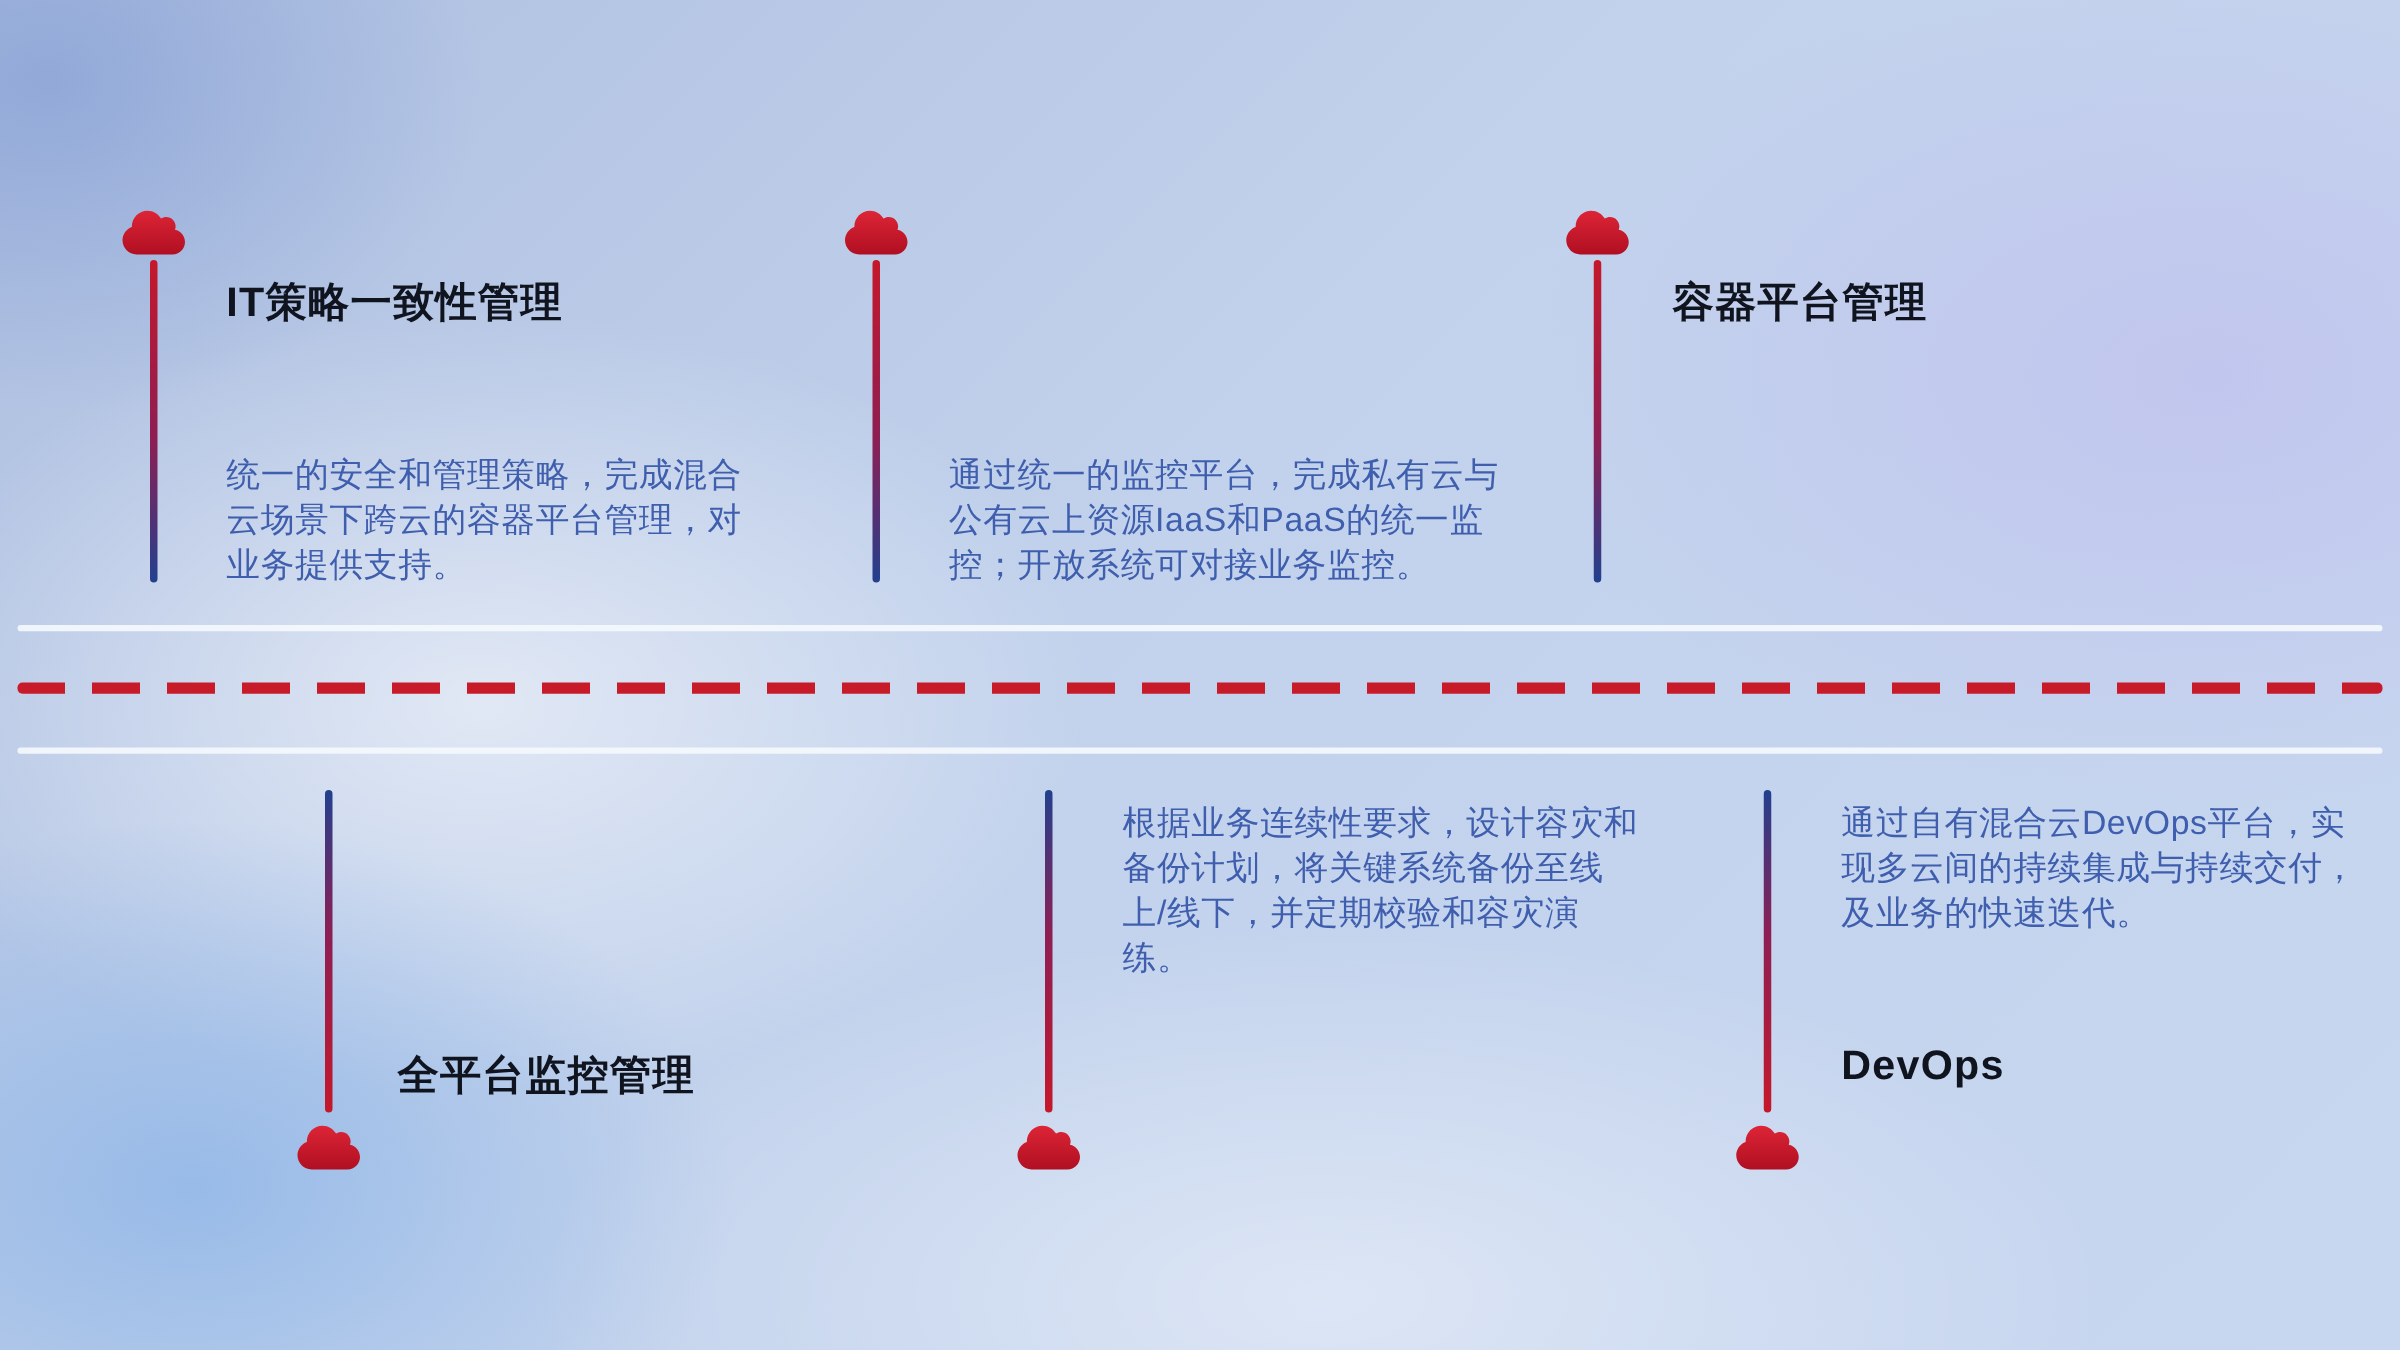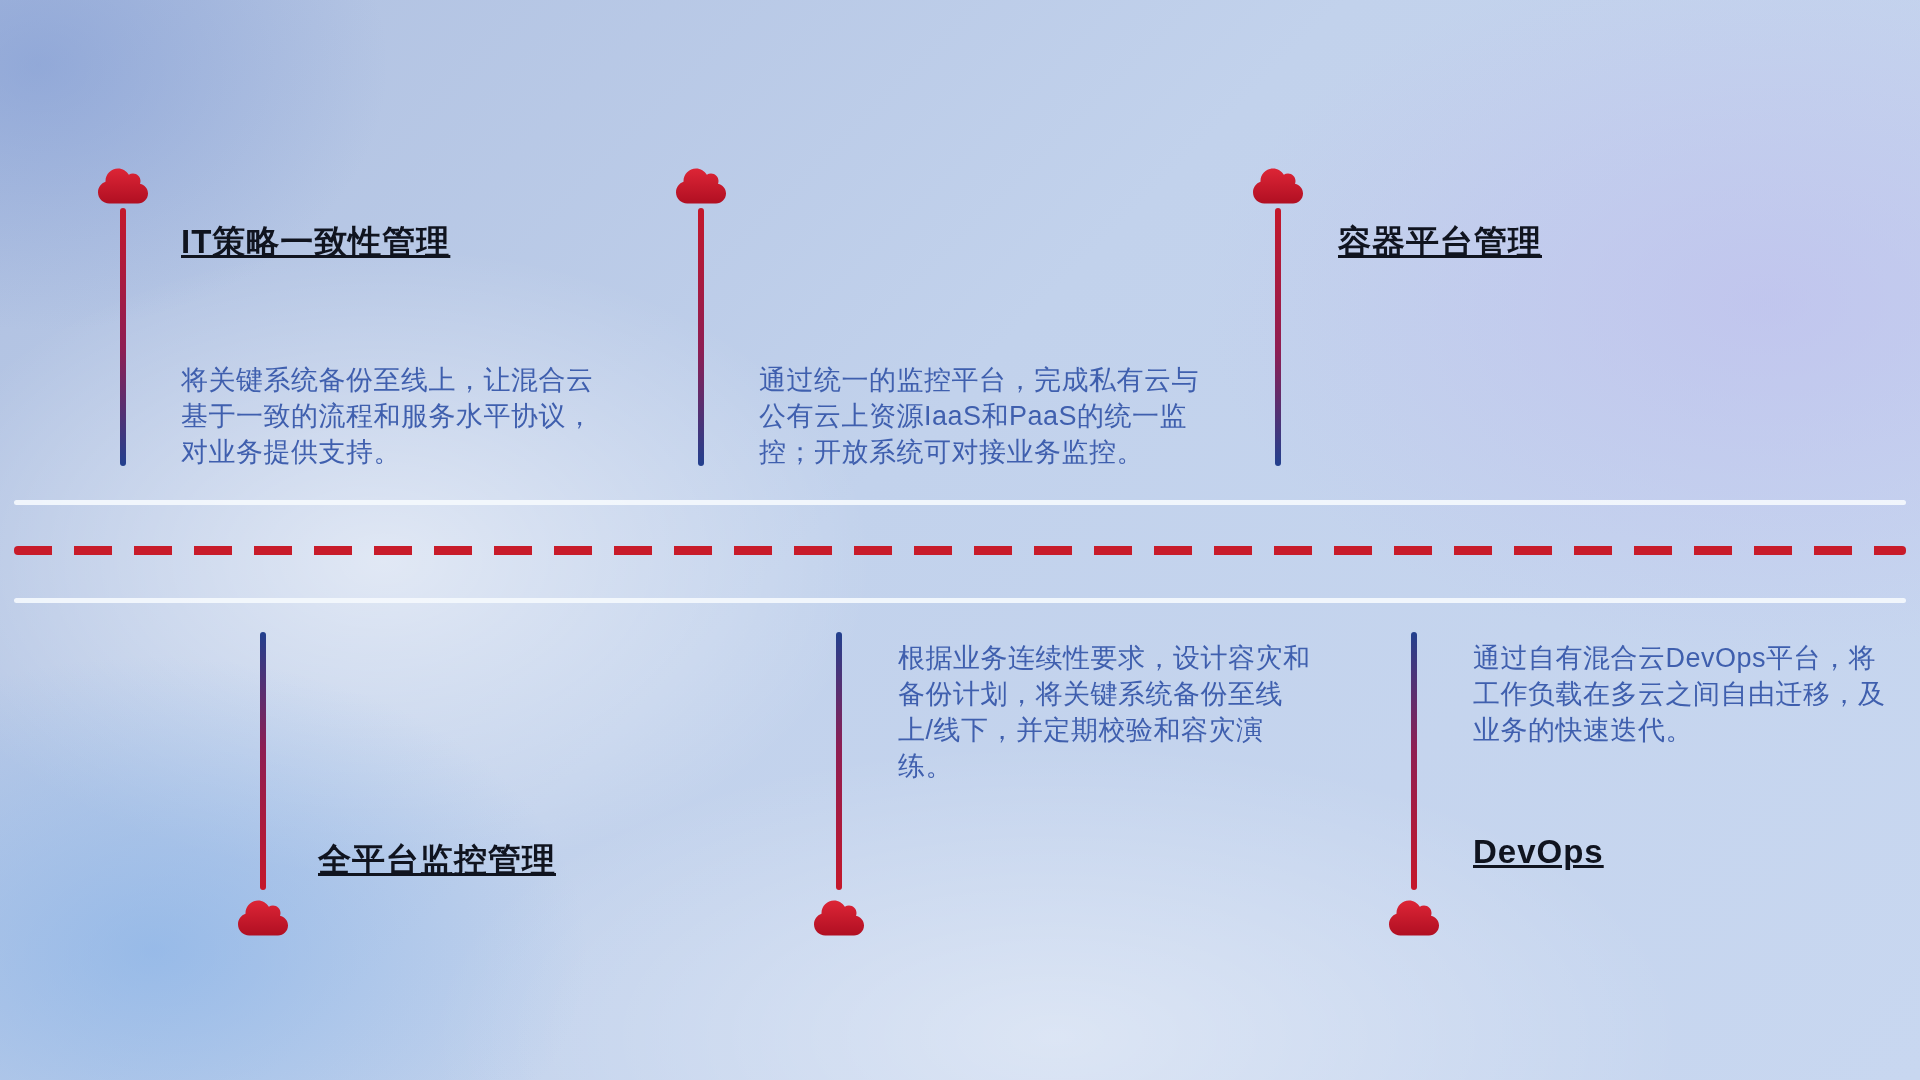--- a/index.html
+++ b/index.html
@@ -14,21 +14,21 @@
       radial-gradient(500px 380px at 2% 6%, rgba(110,140,205,0.45), rgba(110,140,205,0) 70%),
       linear-gradient(135deg,#aebfe0 0%,#c2d2ec 45%,#c8d7f0 100%);
   }
   .cloud{position:absolute;width:56px;height:40px;}
   .cloud svg{width:100%;height:100%;display:block;}
   .stem{position:absolute;width:6px;border-radius:3px;}
   .stem-down{background:linear-gradient(180deg,#c5182a 0%,#8e1e53 55%,#22408e 100%);}
   .stem-up{background:linear-gradient(180deg,#22408e 0%,#8e1e53 45%,#c5182a 100%);}
   .item-title{
     position:absolute;font-size:33px;font-weight:600;color:#10141f;
-    letter-spacing:1px;white-space:nowrap;text-decoration:underline;
+    letter-spacing:1px;white-space:nowrap;
   }
   .item-desc{
     position:absolute;font-size:27px;line-height:36px;color:#3f5fae;
     letter-spacing:0.5px;
   }
   .hline{position:absolute;left:14px;right:14px;height:5px;border-radius:3px;background:rgba(244,248,253,0.92);}
   .dashline{
     position:absolute;left:14px;right:14px;height:9px;
     background:repeating-linear-gradient(90deg,#c81b2a 0 38px,transparent 38px 60px);
     border-radius:4px;
@@ -53,21 +53,21 @@
   <div class="dashline" style="top:546px"></div>
   <div class="hline" style="top:598px"></div>
 
   <div class="cloud" style="left:95px;top:166px">
     <svg viewBox="0 0 640 512">
         <path fill="url(#cloudGrad)" d="M0 336c0 79.5 64.5 144 144 144H512c70.7 0 128-57.3 128-128c0-61.9-44-113.6-102.4-125.4c4.1-10.7 6.4-22.4 6.4-34.6c0-53-43-96-96-96c-19.7 0-38.1 6-53.3 16.2C367 64.2 315.3 32 256 32C167.6 32 96 103.6 96 192c0 2.7 .1 5.4 .2 8.1C40.2 219.8 0 273.2 0 336z"></path>
       </svg>
   </div>
   <div class="stem stem-down" style="left:120px;top:208px;height:258px"></div>
   <div class="item-title" style="left:181px;top:220px">IT策略一致性管理</div>
-  <div class="item-desc" style="left:181px;top:362px;width:430px">将关键系统备份至线上，让混合云基于一致的流程和服务水平协议，对业务提供支持。</div>
+  <div class="item-desc" style="left:181px;top:362px;width:430px">统一的安全和管理策略，完成混合云场景下跨云的容器平台管理，对业务提供支持。</div>
 
   <div class="cloud" style="left:673px;top:166px">
     <svg viewBox="0 0 640 512">
         <path fill="url(#cloudGrad)" d="M0 336c0 79.5 64.5 144 144 144H512c70.7 0 128-57.3 128-128c0-61.9-44-113.6-102.4-125.4c4.1-10.7 6.4-22.4 6.4-34.6c0-53-43-96-96-96c-19.7 0-38.1 6-53.3 16.2C367 64.2 315.3 32 256 32C167.6 32 96 103.6 96 192c0 2.7 .1 5.4 .2 8.1C40.2 219.8 0 273.2 0 336z"></path>
       </svg>
   </div>
   <div class="stem stem-down" style="left:698px;top:208px;height:258px"></div>
   <div class="item-desc" style="left:759px;top:362px;width:460px">通过统一的监控平台，完成私有云与公有云上资源IaaS和PaaS的统一监控；开放系统可对接业务监控。</div>
 
   <div class="cloud" style="left:1250px;top:166px">
@@ -93,16 +93,16 @@
       </svg>
   </div>
   <div class="item-desc" style="left:898px;top:640px;width:420px">根据业务连续性要求，设计容灾和备份计划，将关键系统备份至线上/线下，并定期校验和容灾演练。</div>
 
   <div class="stem stem-up" style="left:1411px;top:632px;height:258px"></div>
   <div class="cloud" style="left:1386px;top:898px">
     <svg viewBox="0 0 640 512">
         <path fill="url(#cloudGrad)" d="M0 336c0 79.5 64.5 144 144 144H512c70.7 0 128-57.3 128-128c0-61.9-44-113.6-102.4-125.4c4.1-10.7 6.4-22.4 6.4-34.6c0-53-43-96-96-96c-19.7 0-38.1 6-53.3 16.2C367 64.2 315.3 32 256 32C167.6 32 96 103.6 96 192c0 2.7 .1 5.4 .2 8.1C40.2 219.8 0 273.2 0 336z"></path>
       </svg>
   </div>
-  <div class="item-desc" style="left:1473px;top:640px;width:430px">通过自有混合云DevOps平台，将工作负载在多云之间自由迁移，及业务的快速迭代。</div>
+  <div class="item-desc" style="left:1473px;top:640px;width:430px">通过自有混合云DevOps平台，实现多云间的持续集成与持续交付，及业务的快速迭代。</div>
   <div class="item-title" style="left:1473px;top:833px">DevOps</div>
 
 </div>
 
 </body></html>

